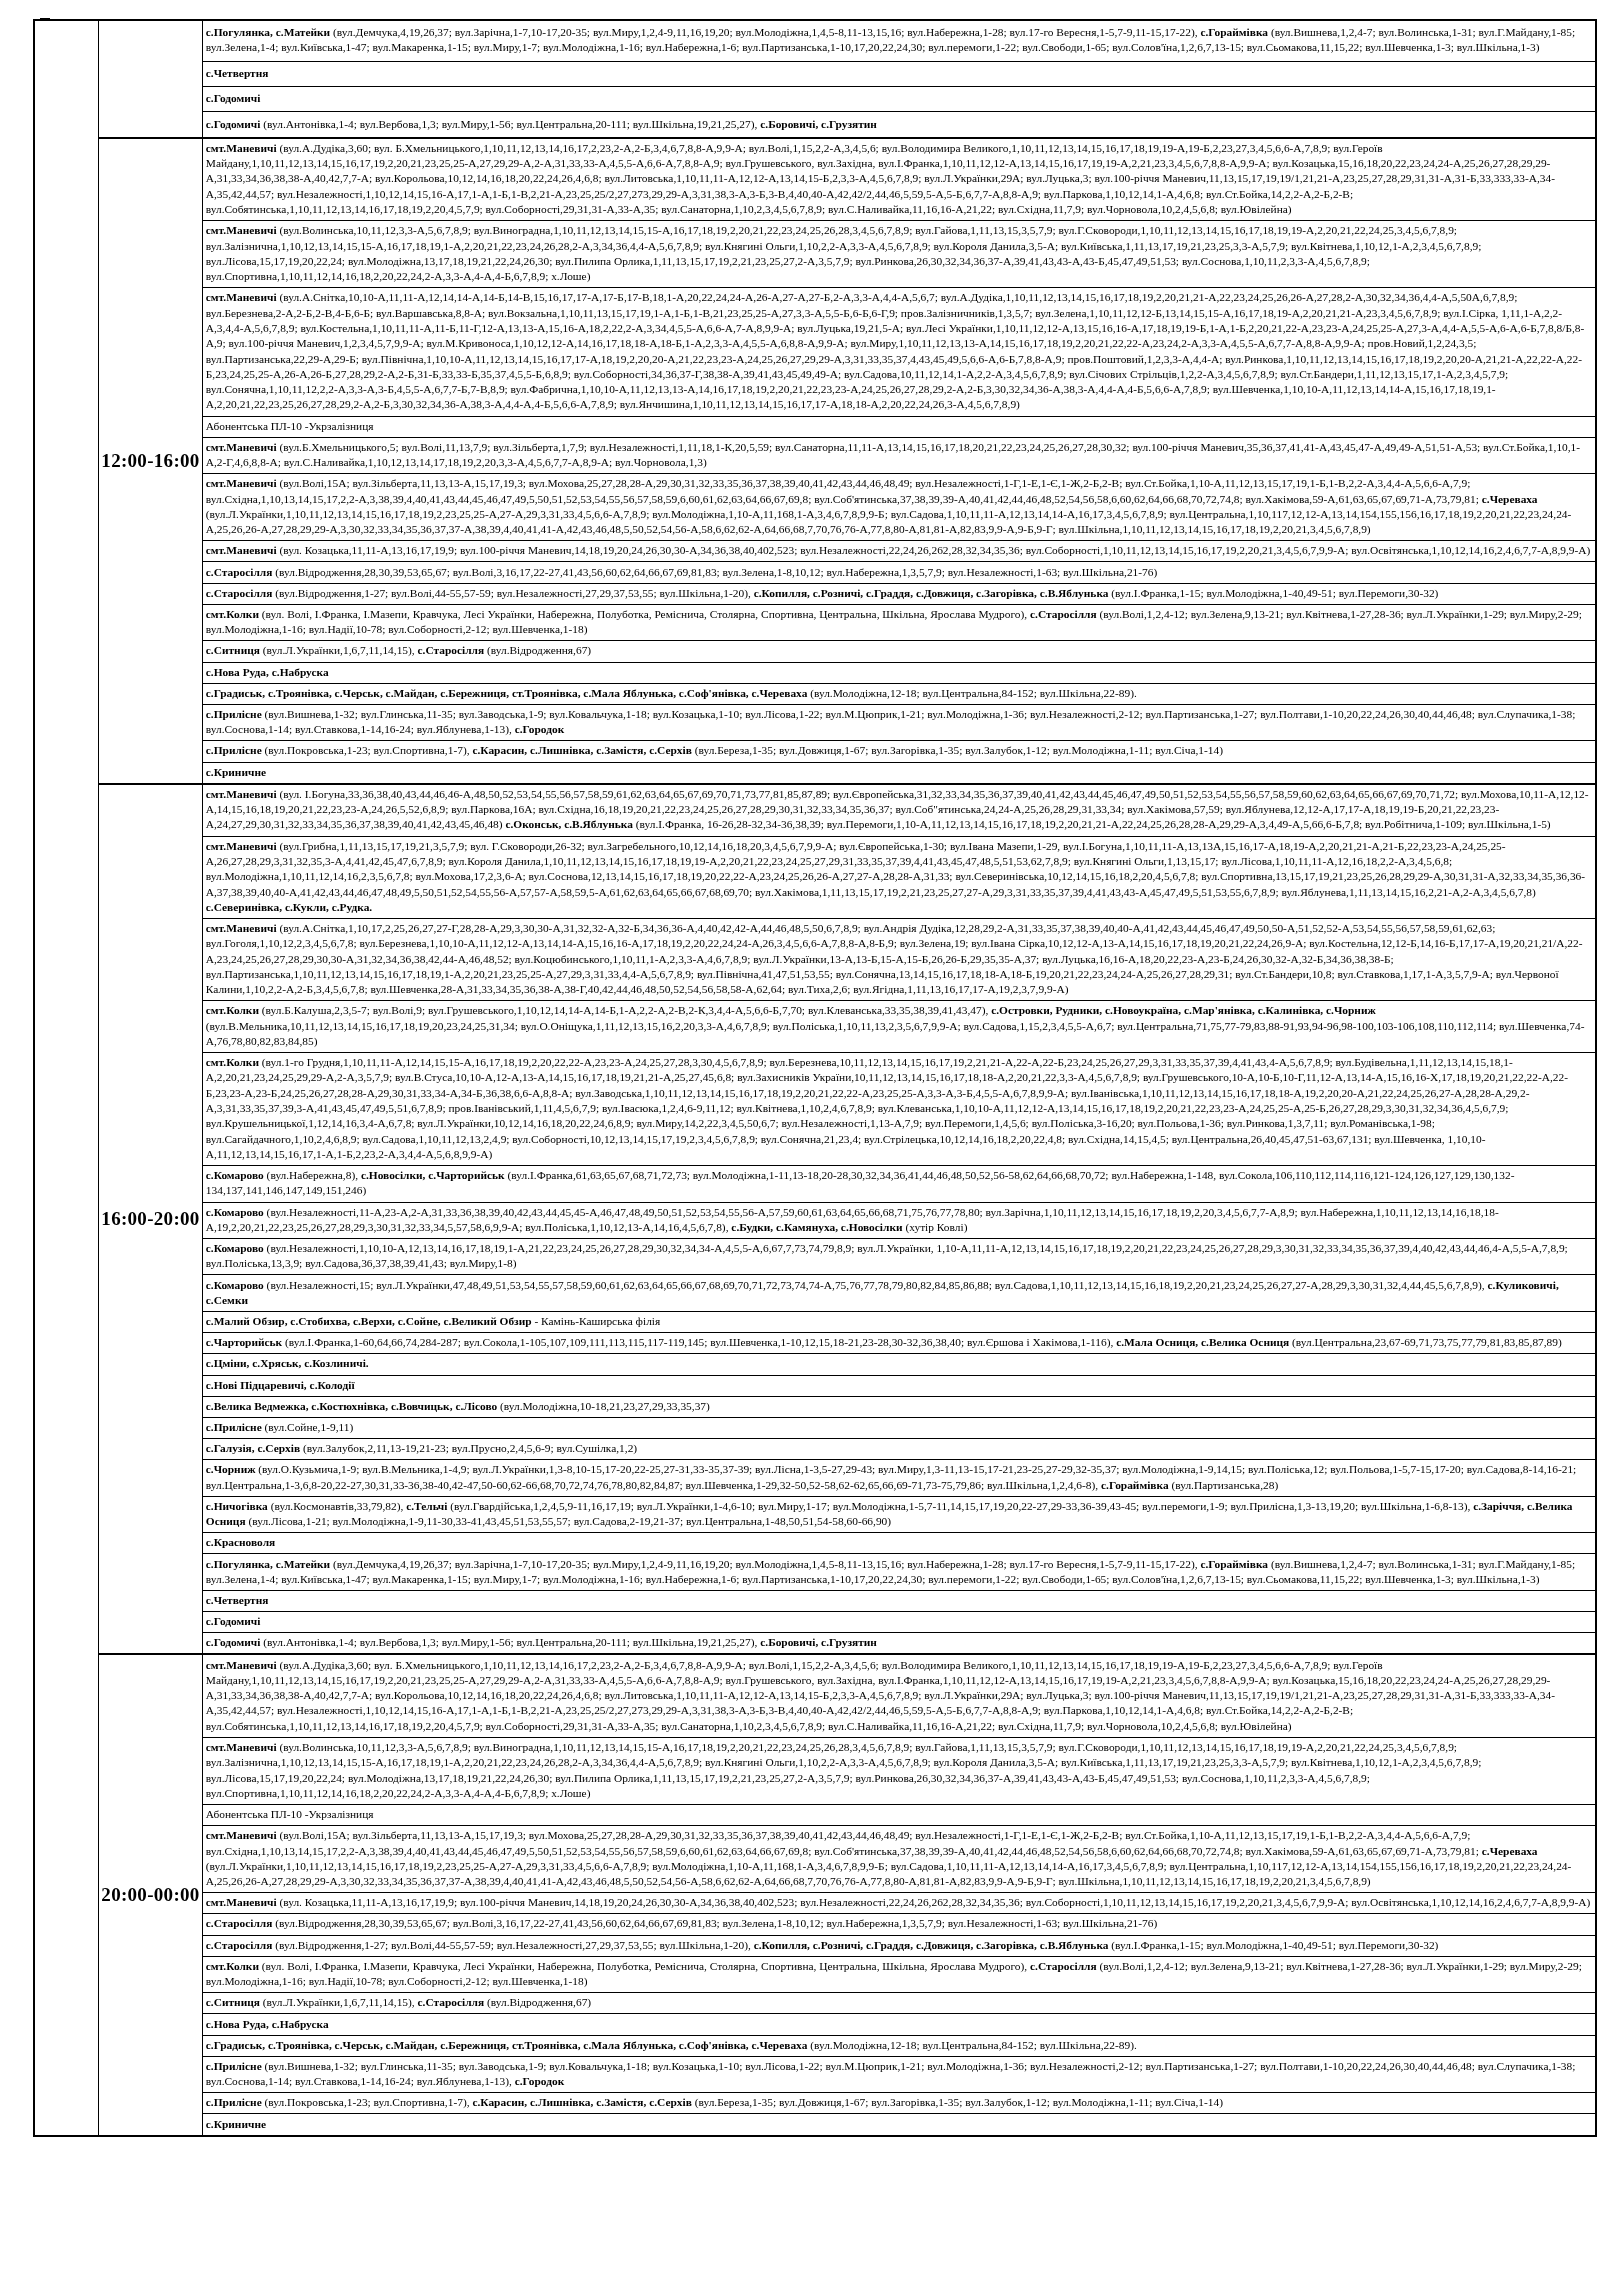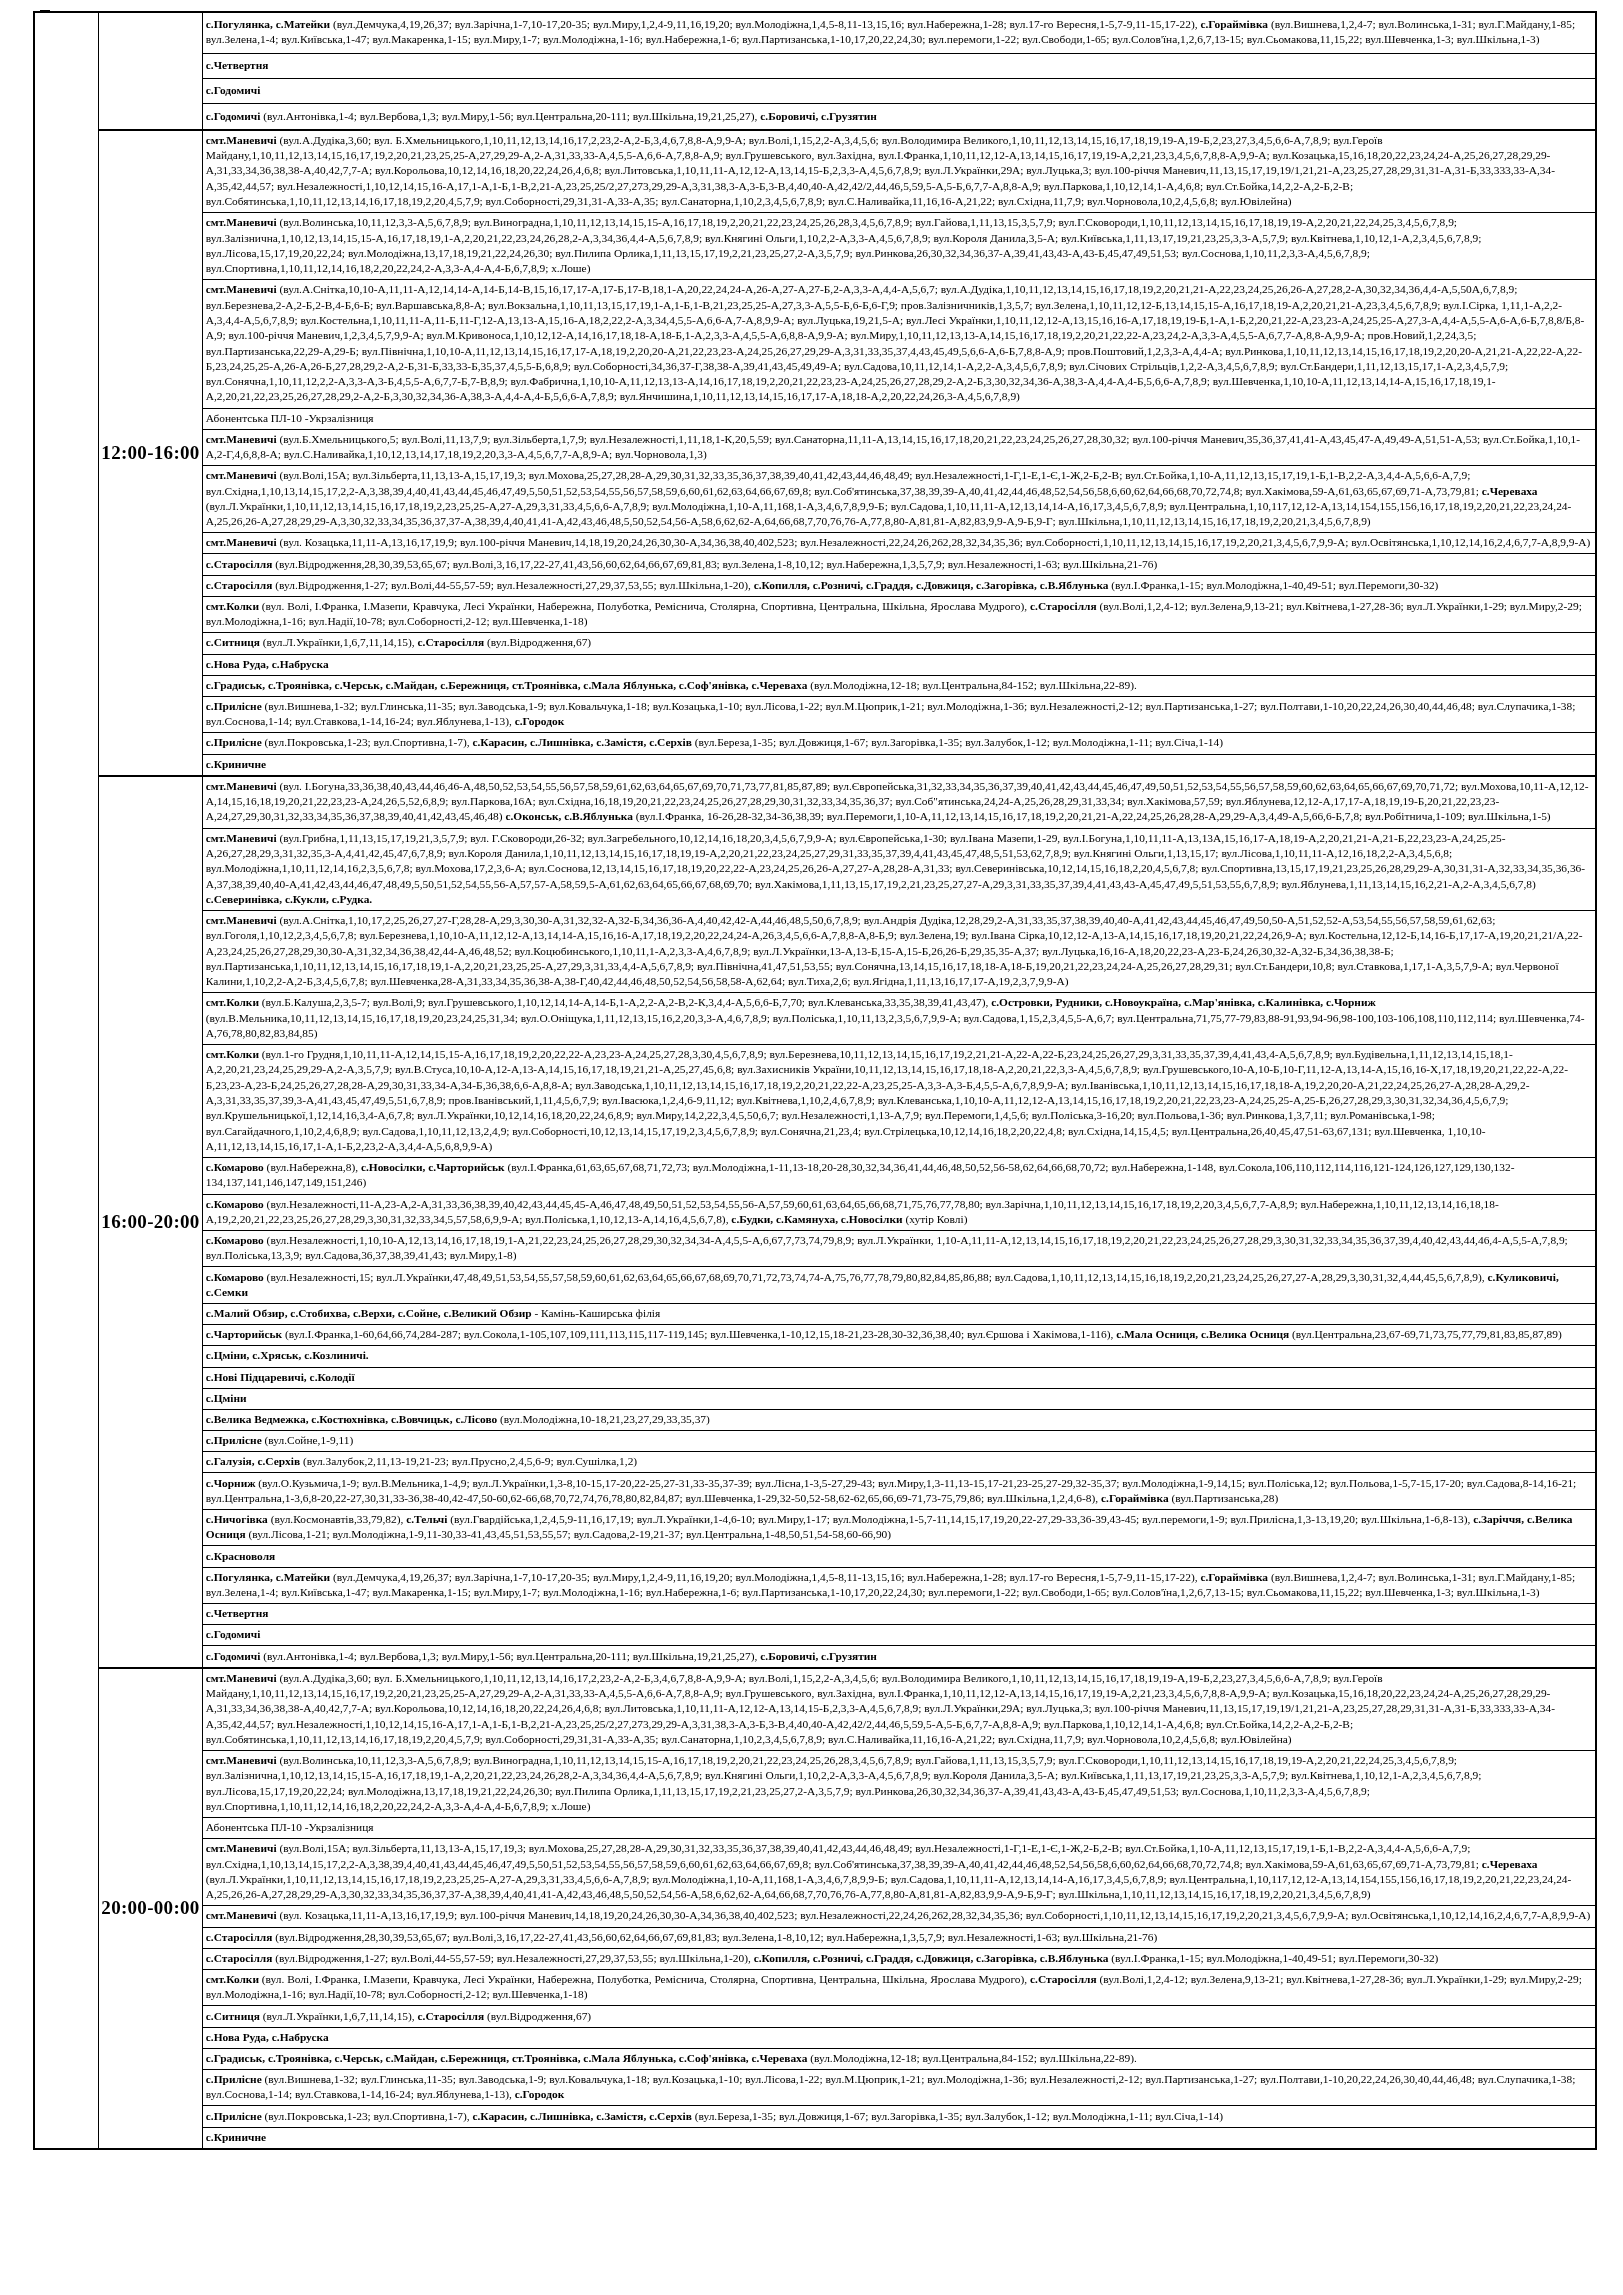--- a/index.html
+++ b/index.html
@@ -1,17 +1,17 @@
 <!DOCTYPE html>
 <html style="font-size:11px"><head>
 <meta charset="utf-8">
 <style>
   html,body{margin:0;padding:0;background:#fff;}
   body{width:1623px;height:2295px;position:relative;font-family:"Liberation Serif",serif;color:#000;}
-  .schedule{position:absolute;left:33px;top:11px;width:1560px;display:grid;grid-template-columns:64px 104px 1fr;border:2.1px solid #000;background:#fff;}
+  .schedule{position:absolute;left:33px;top:19px;width:1560px;display:grid;grid-template-columns:64px 104px 1fr;border:2.1px solid #000;background:#fff;}
   .date-cell{grid-column:1;grid-row:1 / span 4;border-right:1.4px solid #000;position:relative;}
   .cut-mark{position:absolute;left:4.9px;top:-2.8px;width:10.4px;height:2.1px;background:#000;}
   .time-cell{grid-column:2;border-right:1.4px solid #000;display:flex;align-items:center;justify-content:center;font-weight:bold;font-size:19px;letter-spacing:0.3px;}
   .rows{grid-column:3;display:block;}
   .blk-sep{border-top:2.1px solid #000;}
   .row{padding:2.1px 3.5px 2.8px 2.8px;line-height:15.3px;font-size:11.4px;text-align:left;}
   .row + .row{border-top:1.1px solid #000;}
   .rows-top .row{padding-top:4.2px;padding-bottom:4.9px;}
   .vn{font-weight:bold;}
   .sl{font-weight:normal;}
@@ -60,21 +60,20 @@
       <div class="row"><span class="vn">смт.Колки </span><span class="sl">(вул.Б.Калуша,2,3,5-7; вул.Волі,9; вул.Грушевського,1,10,12,14,14-А,14-Б,1-А,2,2-А,2-В,2-К,3,4,4-А,5,6,6-Б,7,70; вул.Клеванська,33,35,38,39,41,43,47), </span><span class="vn">с.Островки, Рудники, с.Новоукраїна, с.Мар'янівка, с.Калинівка, с.Чорниж </span><span class="sl">(вул.В.Мельника,10,11,12,13,14,15,16,17,18,19,20,23,24,25,31,34; вул.О.Оніщука,1,11,12,13,15,16,2,20,3,3-А,4,6,7,8,9; вул.Поліська,1,10,11,13,2,3,5,6,7,9,9-А; вул.Садова,1,15,2,3,4,5,5-А,6,7; вул.Центральна,71,75,77-79,83,88-91,93,94-96,98-100,103-106,108,110,112,114; вул.Шевченка,74-А,76,78,80,82,83,84,85)</span></div>
       <div class="row"><span class="vn">смт.Колки </span><span class="sl">(вул.1-го Грудня,1,10,11,11-А,12,14,15,15-А,16,17,18,19,2,20,22,22-А,23,23-А,24,25,27,28,3,30,4,5,6,7,8,9; вул.Березнева,10,11,12,13,14,15,16,17,19,2,21,21-А,22-А,22-Б,23,24,25,26,27,29,3,31,33,35,37,39,4,41,43,4-А,5,6,7,8,9; вул.Будівельна,1,11,12,13,14,15,18,1-А,2,20,21,23,24,25,29,29-А,2-А,3,5,7,9; вул.В.Стуса,10,10-А,12-А,13-А,14,15,16,17,18,19,21,21-А,25,27,45,6,8; вул.Захисників України,10,11,12,13,14,15,16,17,18,18-А,2,20,21,22,3,3-А,4,5,6,7,8,9; вул.Грушевського,10-А,10-Б,10-Г,11,12-А,13,14-А,15,16,16-Х,17,18,19,20,21,22,22-А,22-Б,23,23-А,23-Б,24,25,26,27,28,28-А,29,30,31,33,34-А,34-Б,36,38,6,6-А,8,8-А; вул.Заводська,1,10,11,12,13,14,15,16,17,18,19,2,20,21,22,22-А,23,25,25-А,3,3-А,3-Б,4,5,5-А,6,7,8,9,9-А; вул.Іванівська,1,10,11,12,13,14,15,16,17,18,18-А,19,2,20,20-А,21,22,24,25,26,27-А,28,28-А,29,2-А,3,31,33,35,37,39,3-А,41,43,45,47,49,5,51,6,7,8,9; пров.Іванівський,1,11,4,5,6,7,9; вул.Івасюка,1,2,4,6-9,11,12; вул.Квітнева,1,10,2,4,6,7,8,9; вул.Клеванська,1,10,10-А,11,12,12-А,13,14,15,16,17,18,19,2,20,21,22,23,23-А,24,25,25-А,25-Б,26,27,28,29,3,30,31,32,34,36,4,5,6,7,9; вул.Крушельницької,1,12,14,16,3,4-А,6,7,8; вул.Л.Українки,10,12,14,16,18,20,22,24,6,8,9; вул.Миру,14,2,22,3,4,5,50,6,7; вул.Незалежності,1,13-А,7,9; вул.Перемоги,1,4,5,6; вул.Поліська,3-16,20; вул.Польова,1-36; вул.Ринкова,1,3,7,11; вул.Романівська,1-98; вул.Сагайдачного,1,10,2,4,6,8,9; вул.Садова,1,10,11,12,13,2,4,9; вул.Соборності,10,12,13,14,15,17,19,2,3,4,5,6,7,8,9; вул.Сонячна,21,23,4; вул.Стрілецька,10,12,14,16,18,2,20,22,4,8; вул.Східна,14,15,4,5; вул.Центральна,26,40,45,47,51-63,67,131; вул.Шевченка, 1,10,10-А,11,12,13,14,15,16,17,1-А,1-Б,2,23,2-А,3,4,4-А,5,6,8,9,9-А)</span></div>
       <div class="row"><span class="vn">с.Комарово </span><span class="sl">(вул.Набережна,8), </span><span class="vn">с.Новосілки, с.Чарторийськ </span><span class="sl">(вул.І.Франка,61,63,65,67,68,71,72,73; вул.Молодіжна,1-11,13-18,20-28,30,32,34,36,41,44,46,48,50,52,56-58,62,64,66,68,70,72; вул.Набережна,1-148, вул.Сокола,106,110,112,114,116,121-124,126,127,129,130,132-134,137,141,146,147,149,151,246)</span></div>
       <div class="row"><span class="vn">с.Комарово </span><span class="sl">(вул.Незалежності,11-А,23-А,2-А,31,33,36,38,39,40,42,43,44,45,45-А,46,47,48,49,50,51,52,53,54,55,56-А,57,59,60,61,63,64,65,66,68,71,75,76,77,78,80; вул.Зарічна,1,10,11,12,13,14,15,16,17,18,19,2,20,3,4,5,6,7,7-А,8,9; вул.Набережна,1,10,11,12,13,14,16,18,18-А,19,2,20,21,22,23,25,26,27,28,29,3,30,31,32,33,34,5,57,58,6,9,9-А; вул.Поліська,1,10,12,13-А,14,16,4,5,6,7,8), </span><span class="vn">с.Будки, с.Камянуха, с.Новосілки </span><span class="sl">(хутір Ковлі)</span></div>
       <div class="row"><span class="vn">с.Комарово </span><span class="sl">(вул.Незалежності,1,10,10-А,12,13,14,16,17,18,19,1-А,21,22,23,24,25,26,27,28,29,30,32,34,34-А,4,5,5-А,6,67,7,73,74,79,8,9; вул.Л.Українки, 1,10-А,11,11-А,12,13,14,15,16,17,18,19,2,20,21,22,23,24,25,26,27,28,29,3,30,31,32,33,34,35,36,37,39,4,40,42,43,44,46,4-А,5,5-А,7,8,9; вул.Поліська,13,3,9; вул.Садова,36,37,38,39,41,43; вул.Миру,1-8)</span></div>
       <div class="row"><span class="vn">с.Комарово </span><span class="sl">(вул.Незалежності,15; вул.Л.Українки,47,48,49,51,53,54,55,57,58,59,60,61,62,63,64,65,66,67,68,69,70,71,72,73,74,74-А,75,76,77,78,79,80,82,84,85,86,88; вул.Садова,1,10,11,12,13,14,15,16,18,19,2,20,21,23,24,25,26,27,27-А,28,29,3,30,31,32,4,44,45,5,6,7,8,9), </span><span class="vn">с.Куликовичі, с.Семки</span></div>
       <div class="row"><span class="vn">с.Малий Обзир, с.Стобихва, с.Верхи, с.Сойне, с.Великий Обзир </span><span class="sl">- Камінь-Каширська філія</span></div>
       <div class="row"><span class="vn">с.Чарторийськ </span><span class="sl">(вул.І.Франка,1-60,64,66,74,284-287; вул.Сокола,1-105,107,109,111,113,115,117-119,145; вул.Шевченка,1-10,12,15,18-21,23-28,30-32,36,38,40; вул.Єршова і Хакімова,1-116), </span><span class="vn">с.Мала Осниця, с.Велика Осниця </span><span class="sl">(вул.Центральна,23,67-69,71,73,75,77,79,81,83,85,87,89)</span></div>
       <div class="row"><span class="vn">с.Цміни, с.Хряськ, с.Козлиничі.</span></div>
       <div class="row"><span class="vn">с.Нові Підцаревичі, с.Колодії</span></div>
-      <div class="row"><span class="vn">с.Цміни</span></div>
       <div class="row"><span class="vn">с.Велика Ведмежка, с.Костюхнівка, с.Вовчицьк, с.Лісово </span><span class="sl">(вул.Молодіжна,10-18,21,23,27,29,33,35,37)</span></div>
       <div class="row"><span class="vn">с.Прилісне </span><span class="sl">(вул.Сойне,1-9,11)</span></div>
       <div class="row"><span class="vn">с.Галузія, с.Серхів </span><span class="sl">(вул.Залубок,2,11,13-19,21-23; вул.Прусно,2,4,5,6-9; вул.Сушілка,1,2)</span></div>
       <div class="row"><span class="vn">с.Чорниж </span><span class="sl">(вул.О.Кузьмича,1-9; вул.В.Мельника,1-4,9; вул.Л.Українки,1,3-8,10-15,17-20,22-25,27-31,33-35,37-39; вул.Лісна,1-3,5-27,29-43; вул.Миру,1,3-11,13-15,17-21,23-25,27-29,32-35,37; вул.Молодіжна,1-9,14,15; вул.Поліська,12; вул.Польова,1-5,7-15,17-20; вул.Садова,8-14,16-21; вул.Центральна,1-3,6,8-20,22-27,30,31,33-36,38-40,42-47,50-60,62-66,68,70,72,74,76,78,80,82,84,87; вул.Шевченка,1-29,32-50,52-58,62-62,65,66,69-71,73-75,79,86; вул.Шкільна,1,2,4,6-8), </span><span class="vn">с.Гораймівка </span><span class="sl">(вул.Партизанська,28)</span></div>
       <div class="row"><span class="vn">с.Ничогівка </span><span class="sl">(вул.Космонавтів,33,79,82), </span><span class="vn">с.Тельчі </span><span class="sl">(вул.Гвардійська,1,2,4,5,9-11,16,17,19; вул.Л.Українки,1-4,6-10; вул.Миру,1-17; вул.Молодіжна,1-5,7-11,14,15,17,19,20,22-27,29-33,36-39,43-45; вул.перемоги,1-9; вул.Прилісна,1,3-13,19,20; вул.Шкільна,1-6,8-13), </span><span class="vn">с.Заріччя, с.Велика Осниця </span><span class="sl">(вул.Лісова,1-21; вул.Молодіжна,1-9,11-30,33-41,43,45,51,53,55,57; вул.Садова,2-19,21-37; вул.Центральна,1-48,50,51,54-58,60-66,90)</span></div>
       <div class="row"><span class="vn">с.Красноволя</span></div>
       <div class="row"><span class="vn">с.Погулянка, с.Матейки </span><span class="sl">(вул.Демчука,4,19,26,37; вул.Зарічна,1-7,10-17,20-35; вул.Миру,1,2,4-9,11,16,19,20; вул.Молодіжна,1,4,5-8,11-13,15,16; вул.Набережна,1-28; вул.17-го Вересня,1-5,7-9,11-15,17-22), </span><span class="vn">с.Гораймівка </span><span class="sl">(вул.Вишнева,1,2,4-7; вул.Волинська,1-31; вул.Г.Майдану,1-85; вул.Зелена,1-4; вул.Київська,1-47; вул.Макаренка,1-15; вул.Миру,1-7; вул.Молодіжна,1-16; вул.Набережна,1-6; вул.Партизанська,1-10,17,20,22,24,30; вул.перемоги,1-22; вул.Свободи,1-65; вул.Солов'їна,1,2,6,7,13-15; вул.Сьомакова,11,15,22; вул.Шевченка,1-3; вул.Шкільна,1-3)</span></div>
       <div class="row"><span class="vn">с.Четвертня</span></div>
       <div class="row"><span class="vn">с.Годомичі</span></div>
       <div class="row"><span class="vn">с.Годомичі </span><span class="sl">(вул.Антонівка,1-4; вул.Вербова,1,3; вул.Миру,1-56; вул.Центральна,20-111; вул.Шкільна,19,21,25,27), </span><span class="vn">с.Боровичі, с.Грузятин</span></div>

